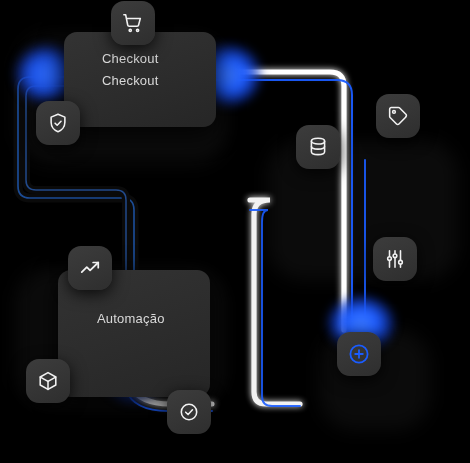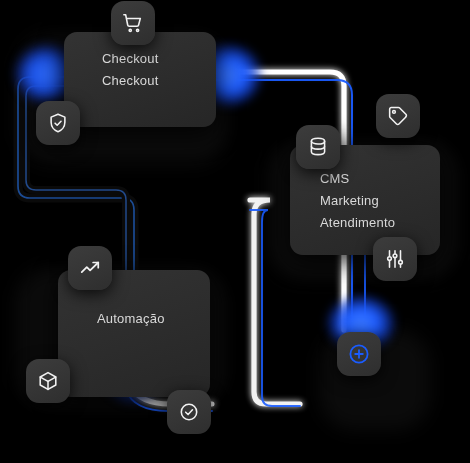--- a/index.html
+++ b/index.html
@@ -195,27 +195,20 @@
   <div class="glow glow-c"></div>
   <div class="glow glow-d"></div>
 
   <div class="card" id="card-checkout">
     <div class="card-lines">
       <div class="card-line">Checkout</div>
       <div class="card-line">Checkout</div>
     </div>
   </div>
 
-  <div class="card" id="card-cms">
-    <div class="card-lines">
-      <div class="card-line">CMS</div>
-      <div class="card-line">Marketing</div>
-      <div class="card-line">Atendimento</div>
-    </div>
-  </div>
 
   <div class="card" id="card-automacao">
     <div class="card-lines">
       <div class="card-line">Automação</div>
     </div>
   </div>
 
   <div class="badge" id="badge-cart">
     <svg width="22" height="22" viewBox="0 0 24 24" fill="none" stroke="#f2f2f2" stroke-width="1.7" stroke-linecap="round" stroke-linejoin="round">
       <circle cx="9" cy="20" r="1.2"></circle>

